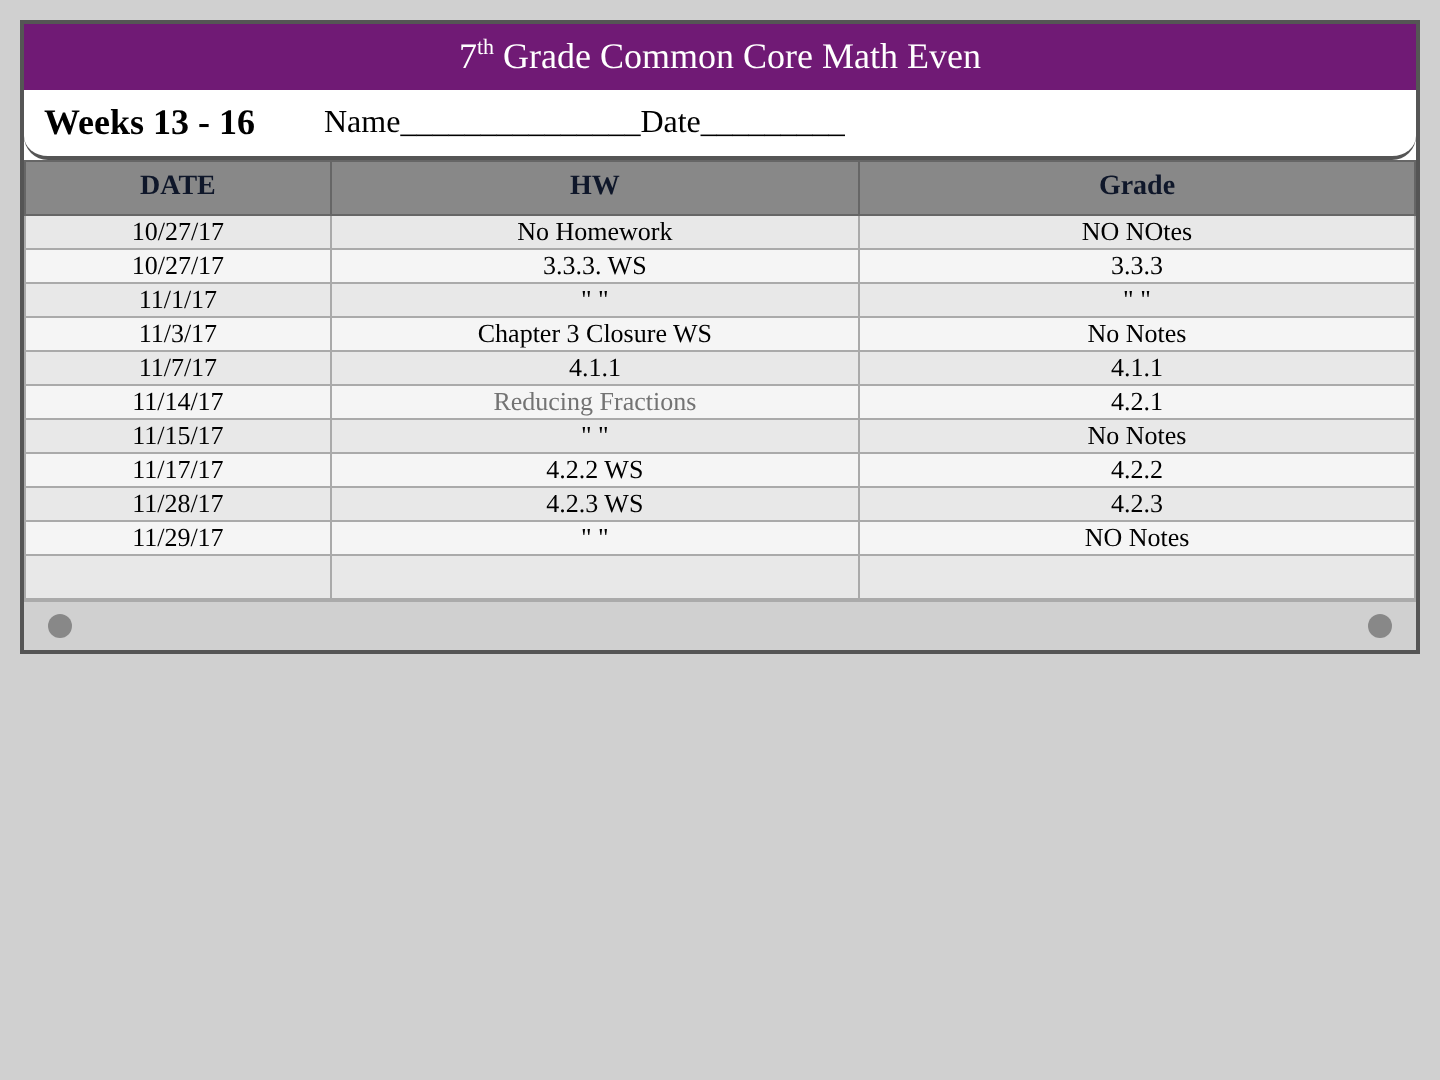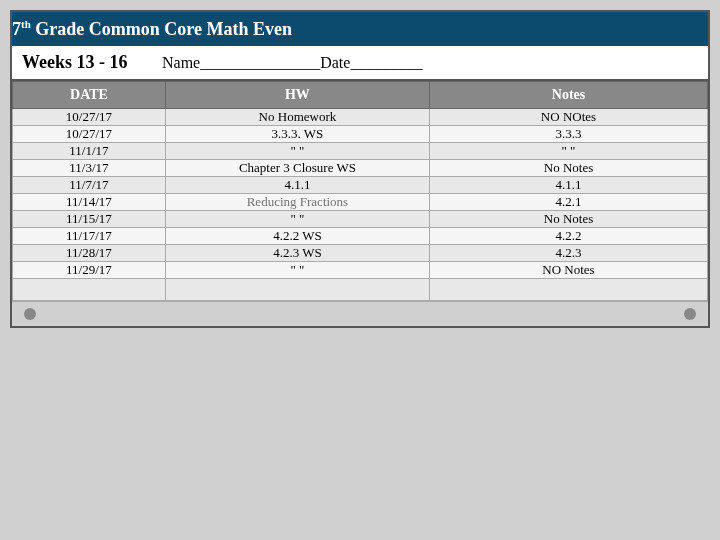--- a/index.html
+++ b/index.html
@@ -10,52 +10,53 @@
       background: #d0d0d0;
       overflow: hidden;
     }
     .outer {
       width: 700px;
       margin: 10px auto;
       border: 2px solid #555;
       background: white;
     }
     .title-bar {
-      background: #0c4a6e;
+      background: #701a75;
       color: white;
-      text-align: left;
+      text-align: center;
       font-size: 18px;
-      font-weight: bold;
+      font-weight: normal;
       padding: 6px 0;
     }
     .title-bar sup {
       font-size: 11px;
     }
     .header-row {
       display: flex;
       align-items: center;
       border-bottom: 2px solid #555;
       padding: 6px 10px;
+      border-radius: 12px;
     }
     .weeks-label {
       font-size: 18px;
       font-weight: bold;
       min-width: 140px;
     }
     .name-date {
       font-size: 16px;
       flex: 1;
     }
     table {
       width: 100%;
       border-collapse: collapse;
     }
     thead tr th {
       background: #888;
-      color: #ffffff;
+      color: #0f172a;
       font-size: 14px;
       font-weight: bold;
       padding: 5px 8px;
       border: 1px solid #666;
       text-align: center;
     }
     tbody tr td {
       border: 1px solid #aaa;
       padding: 0 8px;
       font-size: 13px;
@@ -99,21 +100,21 @@
   </div>
   <div class="header-row">
     <div class="weeks-label">Weeks 13 - 16</div>
     <div class="name-date">Name_______________Date_________</div>
   </div>
   <table>
     <thead>
       <tr>
         <th class="col-date">DATE</th>
         <th class="col-hw">HW</th>
-        <th class="col-notes">Notes</th>
+        <th class="col-notes">Grade</th>
       </tr>
     </thead>
     <tbody id="table-body">
     <tr>
           <td class="col-date">10/27/17</td>
           <td class="col-hw">No Homework</td>
           <td class="col-notes">NO NOtes</td>
         </tr>
         <tr>
           <td class="col-date">10/27/17</td>

